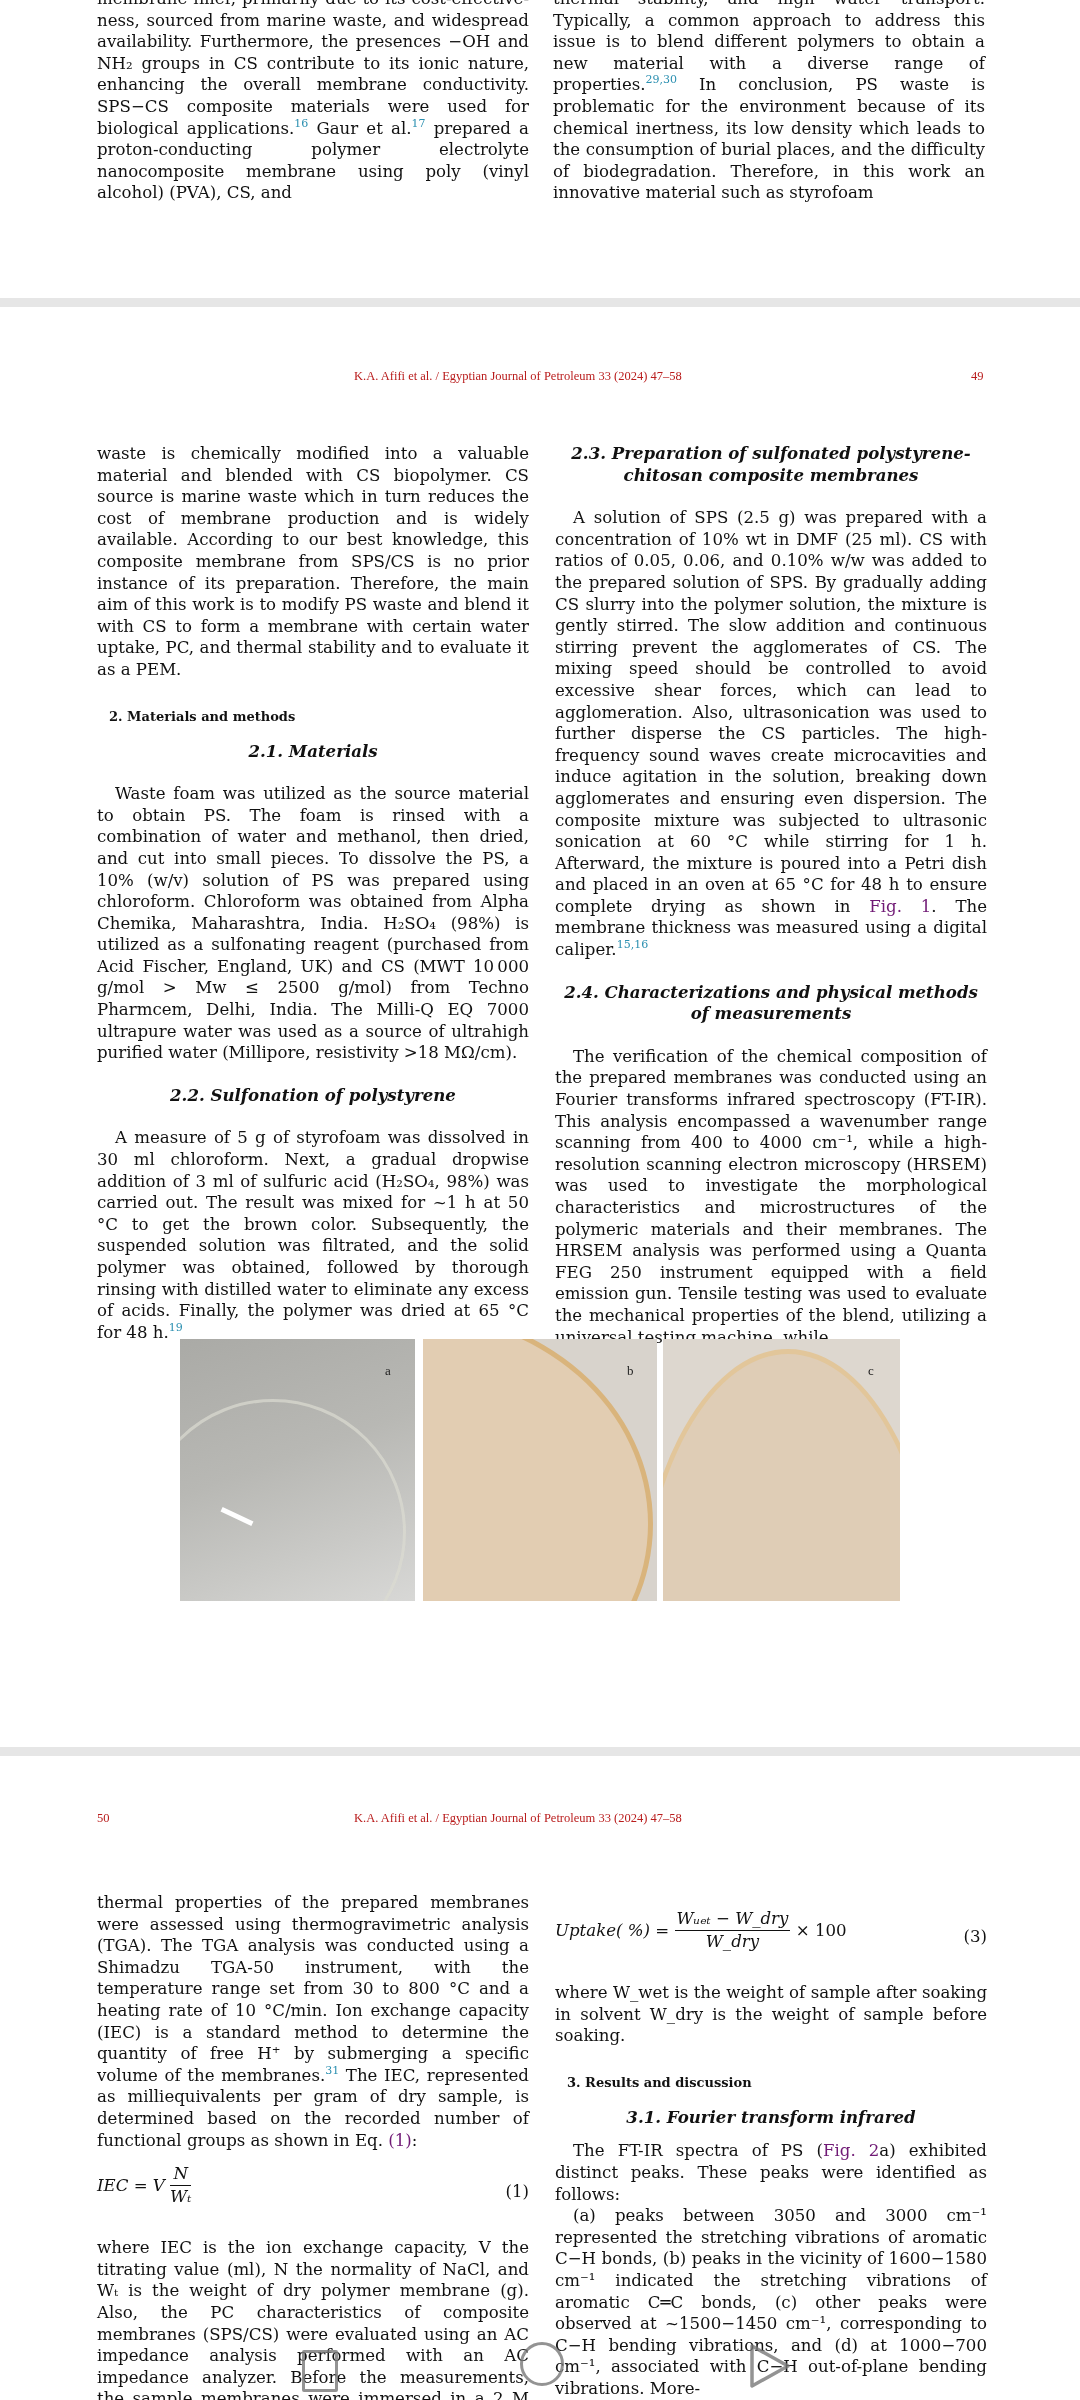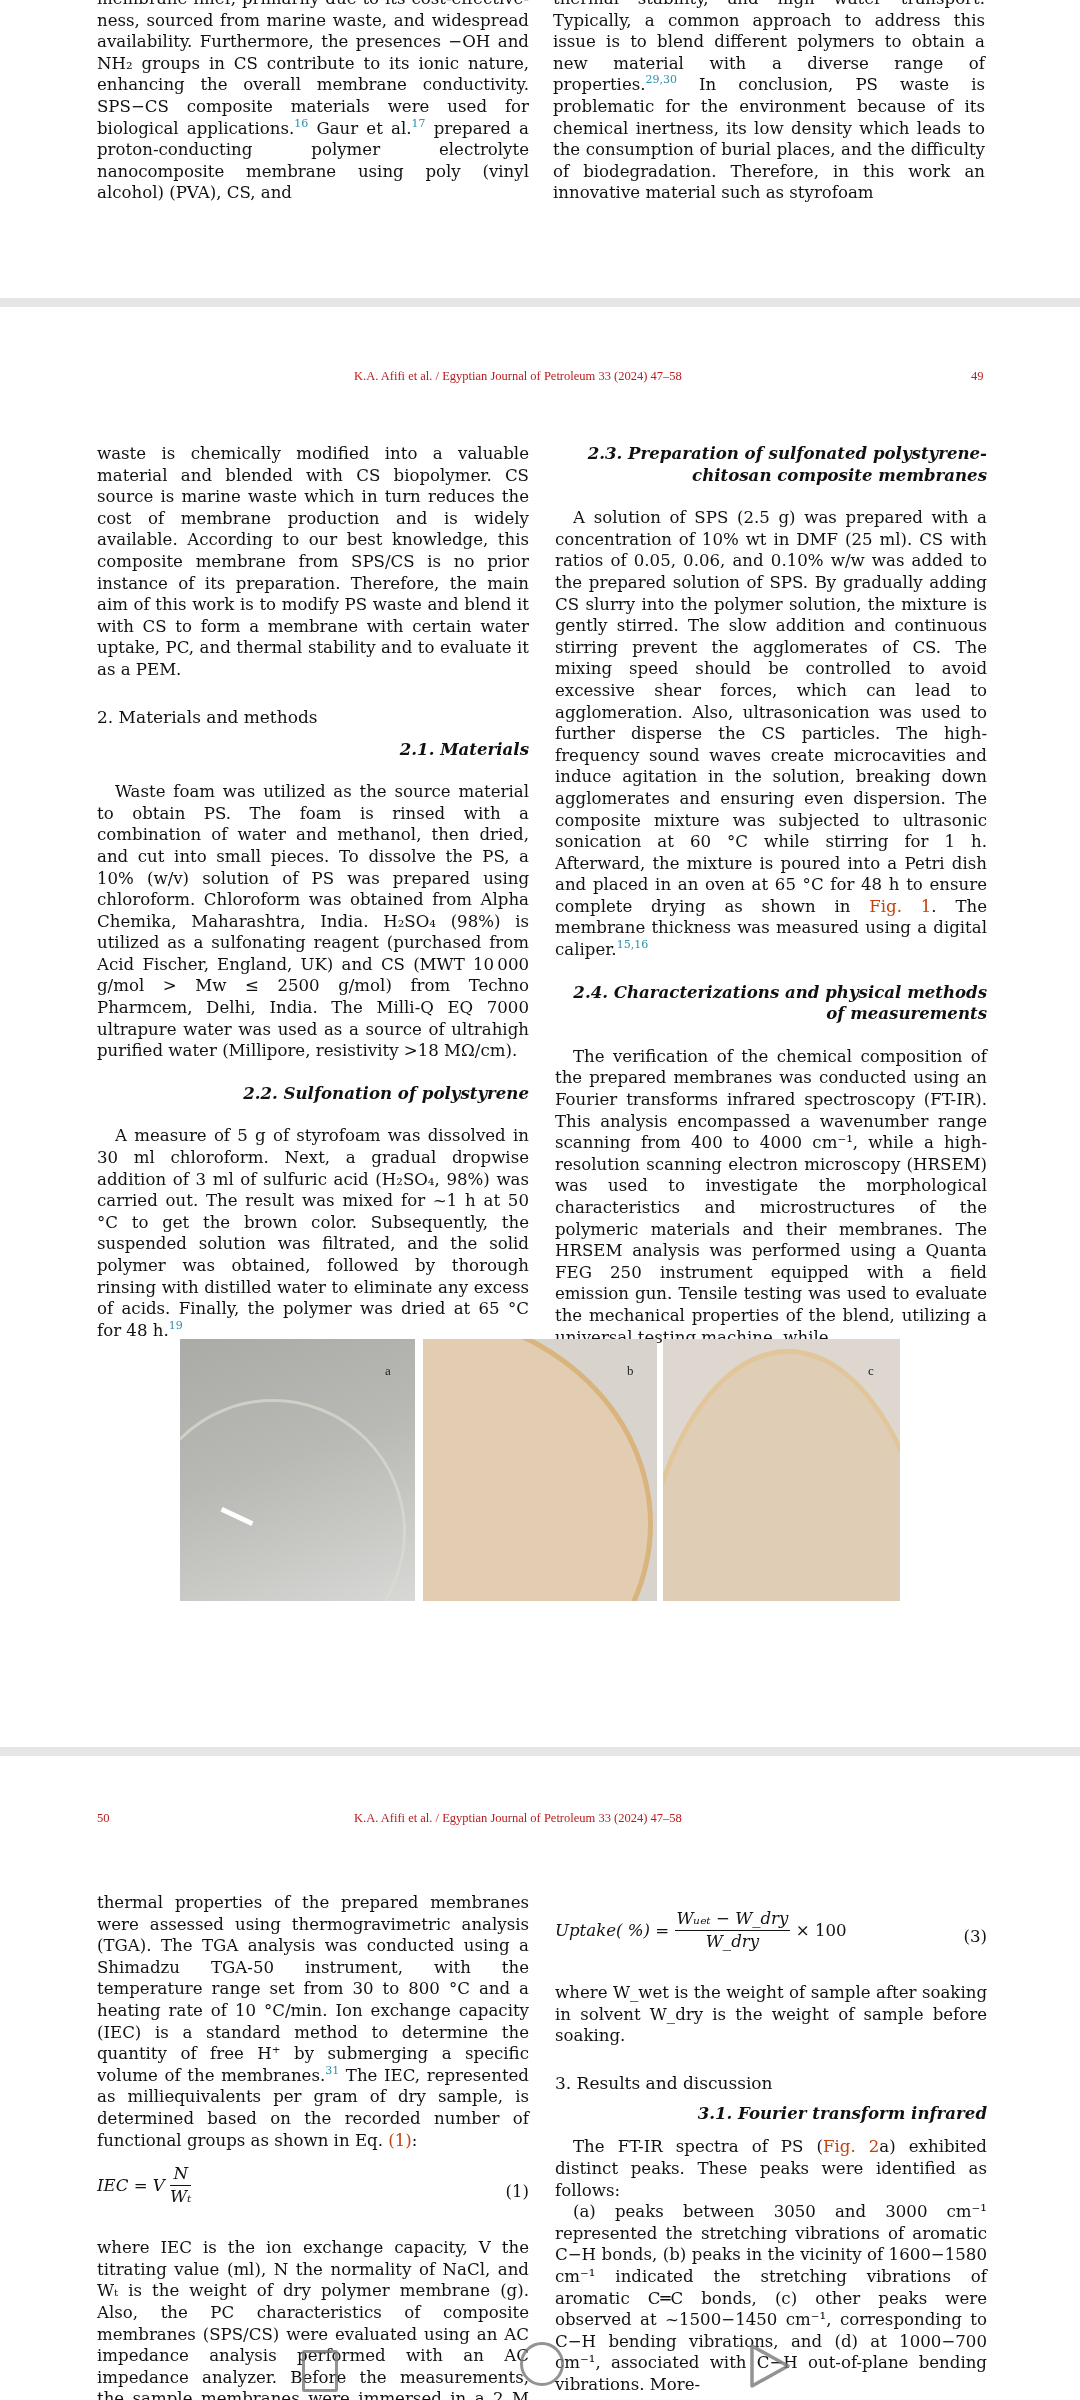--- a/index.html
+++ b/index.html
@@ -3,24 +3,24 @@
 <meta charset="utf-8">
 <style>
   html, body { margin:0; padding:0; }
   body { width:1080px; height:2400px; position:relative; overflow:hidden; background:#ffffff;
          font-family:"DejaVu Serif","Liberation Serif",serif; color:#111; }
   .page { position:absolute; left:0; width:1080px; background:#fff; }
   .gap { position:absolute; left:0; width:1080px; background:#e6e6e6; }
   .col { position:absolute; width:432px; font-size:16.6px; line-height:21.6px; text-align:justify; }
   .col p { margin:0; }
   .indent { text-indent:18px; }
-  .sec { font-weight:normal; font-size:17px; line-height:24px; margin:0; }
-  .sub { font-style:italic; font-size:16.6px; line-height:21.6px; margin:0; text-align:right; }
+  .sec { font-weight:bold; font-size:13px; line-height:24px; margin:12px; }
+  .sub { font-style:italic; font-size:16.6px; line-height:21.6px; margin:0; text-align:center; }
   .ref { color:#2a8fb0; font-size:11px; vertical-align:super; line-height:0; }
-  .link { color:#c2410c; }
+  .link { color:#701a75; }
   .runhead { position:absolute; font-family:"Liberation Serif","DejaVu Serif",serif; font-size:12.5px; color:#b91c1c; }
   .fig { position:absolute; }
   .panel { position:absolute; top:0; height:262px; overflow:hidden; }
   .panel .lbl { position:absolute; top:24px; font-family:"Liberation Serif",serif; font-size:13px; color:#222; }
   .caption { position:absolute; left:96px; width:890px; font-style:italic; font-size:12.5px;
              font-family:"Liberation Serif","DejaVu Serif",serif; color:#111; white-space:nowrap; }
   .eq { position:relative; height:60px; font-style:italic; }
   .frac { display:inline-block; vertical-align:middle; text-align:center; }
   .frac .num { display:block; border-bottom:1px solid #111; padding:0 2px; line-height:22px; }
   .frac .den { display:block; line-height:22px; }

